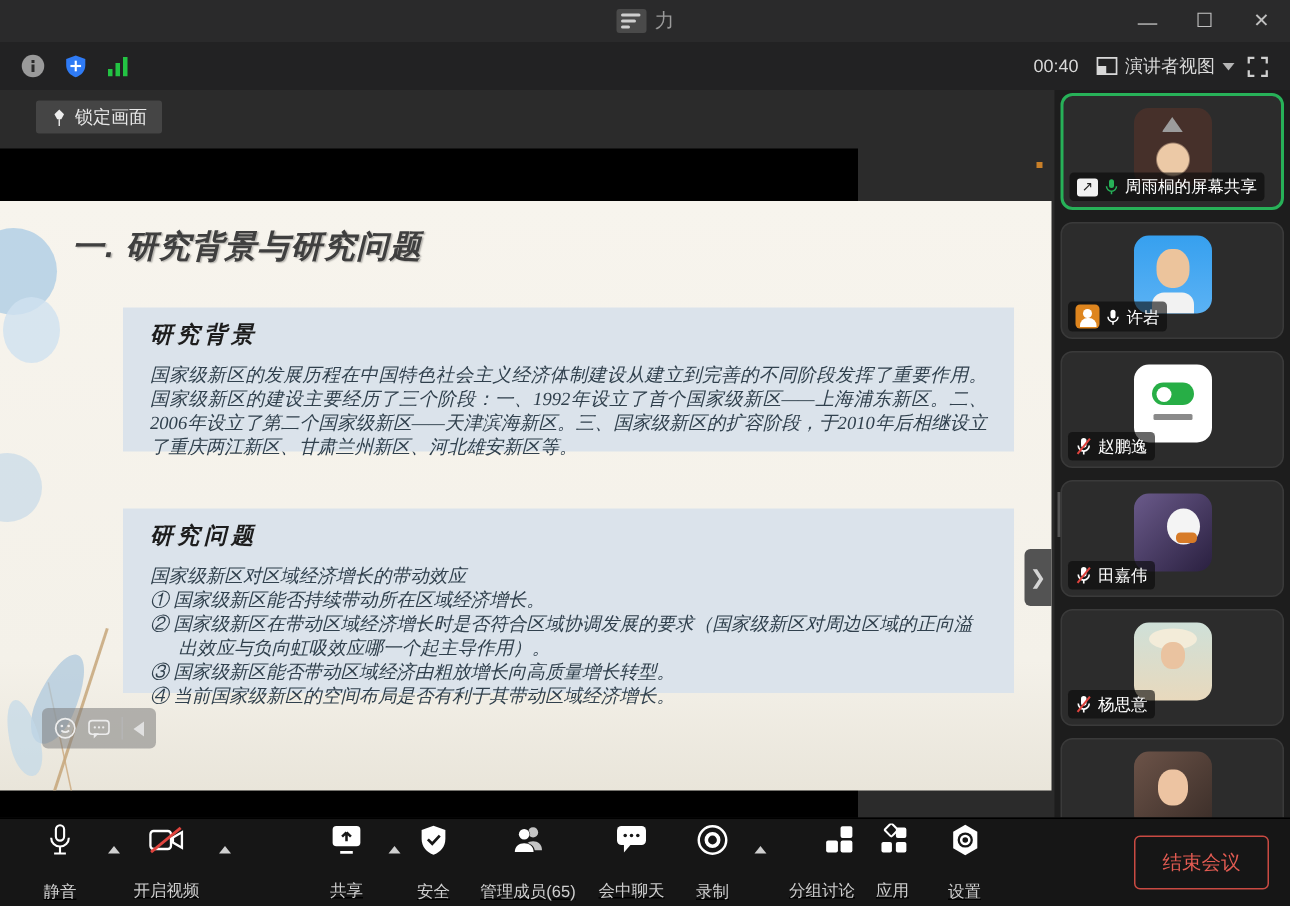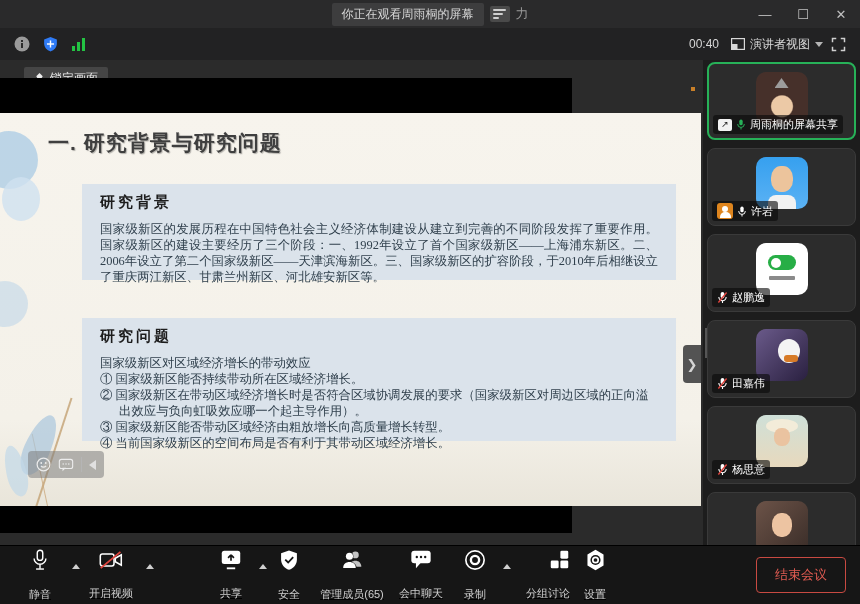--- a/index.html
+++ b/index.html
@@ -22,21 +22,21 @@
   .statusbar { position:absolute; top:28px; left:0; width:860px; height:32px; background:#222223; display:flex; align-items:center; justify-content:space-between; padding:0 14px; }
   .sb-left { display:flex; align-items:center; gap:12px; }
   .sb-right { display:flex; align-items:center; gap:8px; }
   .timer { color:#d8d8d8; font-size:12px; margin-right:4px; }
   .viewmode { display:flex; align-items:center; gap:5px; color:#d8d8d8; font-size:12px; cursor:default; }
   .caret-down { width:0; height:0; border-left:4px solid transparent; border-right:4px solid transparent; border-top:5px solid #b5b5b5; }
 
   
   .main { position:absolute; top:60px; left:0; width:860px; height:485px; background:#2b2b2b; }
   .lock-btn { position:absolute; top:7px; left:24px; height:22px; background:#454545; border:none; border-radius:2px; color:#e8e8e8; font-size:12px; display:flex; align-items:center; gap:5px; padding:0 10px; font-family:inherit; }
-  .black-region { position:absolute; top:18px; left:0; width:572px; height:455px; background:#000; }
+  .black-region { position:absolute; top:39px; left:0; width:572px; height:455px; background:#000;font-style:italic; }
   .orange-dot { position:absolute; top:9px; left:691px; width:4px; height:4px; background:#c87f28; }
 
   
   .slide { position:absolute; top:35px; left:0; width:701px; height:393px; background:linear-gradient(180deg,#f7f4ed 0%,#f4f1e9 78%,#e9e5da 100%); overflow:hidden; }
   .deco-circle { position:absolute; border-radius:50%; }
   .dc1 { width:58px; height:58px; left:-20px; top:18px; background:#a9cbe4; opacity:.75; }
   .dc2 { width:38px; height:44px; left:2px; top:64px; background:#cfe1f0; opacity:.8; }
   .dc3 { width:46px; height:46px; left:-18px; top:168px; background:#b9d3e8; opacity:.55; }
   .leaf { position:absolute; background:#a9c6dd; border-radius:50% 50% 50% 50%/60% 60% 40% 40%; opacity:.7; }
   .lf1 { width:26px; height:64px; left:26px; top:300px; transform:rotate(24deg); }
@@ -111,21 +111,20 @@
   .t-settings { width:46px; margin-left:2px; }
   .end-btn { margin-left:auto; margin-right:14px; background:transparent; border:1px solid #c94a42; color:#e25b52; font-size:13px; padding:8px 18px; border-radius:4px; font-family:inherit; }
 </style>
 </head>
 <body>
 
 <div class="app">
 
   <div class="titlebar">
     <div class="title-center">
-      <span class="title-pill">你正在观看周雨桐的屏幕</span>
       <span class="lines-box">
           <i></i>
           <i></i>
           <i></i>
         </span>
       <span class="watermark">力</span>
     </div>
     <div class="win-controls">
       <div class="win-btn">—</div>
       <div class="win-btn">☐</div>
@@ -402,20 +401,31 @@
       <span class="ic">
           <svg width="21" height="21" viewBox="0 0 24 24">
             <rect x="13" y="2" width="9" height="9" rx="1.5" fill="#fff"></rect>
             <rect x="2" y="13" width="9" height="9" rx="1.5" fill="#fff"></rect>
             <rect x="13" y="13" width="9" height="9" rx="1.5" fill="#fff"></rect>
           </svg>
         </span>
       <span class="lbl">分组讨论</span>
     </div>
 
+    <div class="tool t-apps">
+      <span class="ic">
+          <svg width="21" height="21" viewBox="0 0 24 24">
+            <rect x="6.8" y="1.2" width="7.4" height="7.4" rx="1" transform="rotate(45 10.5 4.9)" fill="none" stroke="#fff" stroke-width="1.6"></rect>
+            <rect x="14" y="3" width="8" height="8" rx="1.5" fill="#fff"></rect>
+            <rect x="3" y="14" width="8" height="8" rx="1.5" fill="#fff"></rect>
+            <rect x="14" y="14" width="8" height="8" rx="1.5" fill="#fff"></rect>
+          </svg>
+        </span>
+      <span class="lbl">应用</span>
+    </div>
 
     <div class="tool t-settings">
       <span class="ic">
           <svg width="21" height="22" viewBox="0 0 24 26">
             <path d="M12 1 L21.5 6.5 V19.5 L12 25 L2.5 19.5 V6.5 Z" fill="#fff"></path>
             <circle cx="12" cy="13" r="6" fill="#161616"></circle>
             <circle cx="12" cy="13" r="3.2" fill="none" stroke="#fff" stroke-width="2"></circle>
           </svg>
         </span>
       <span class="lbl">设置</span>

